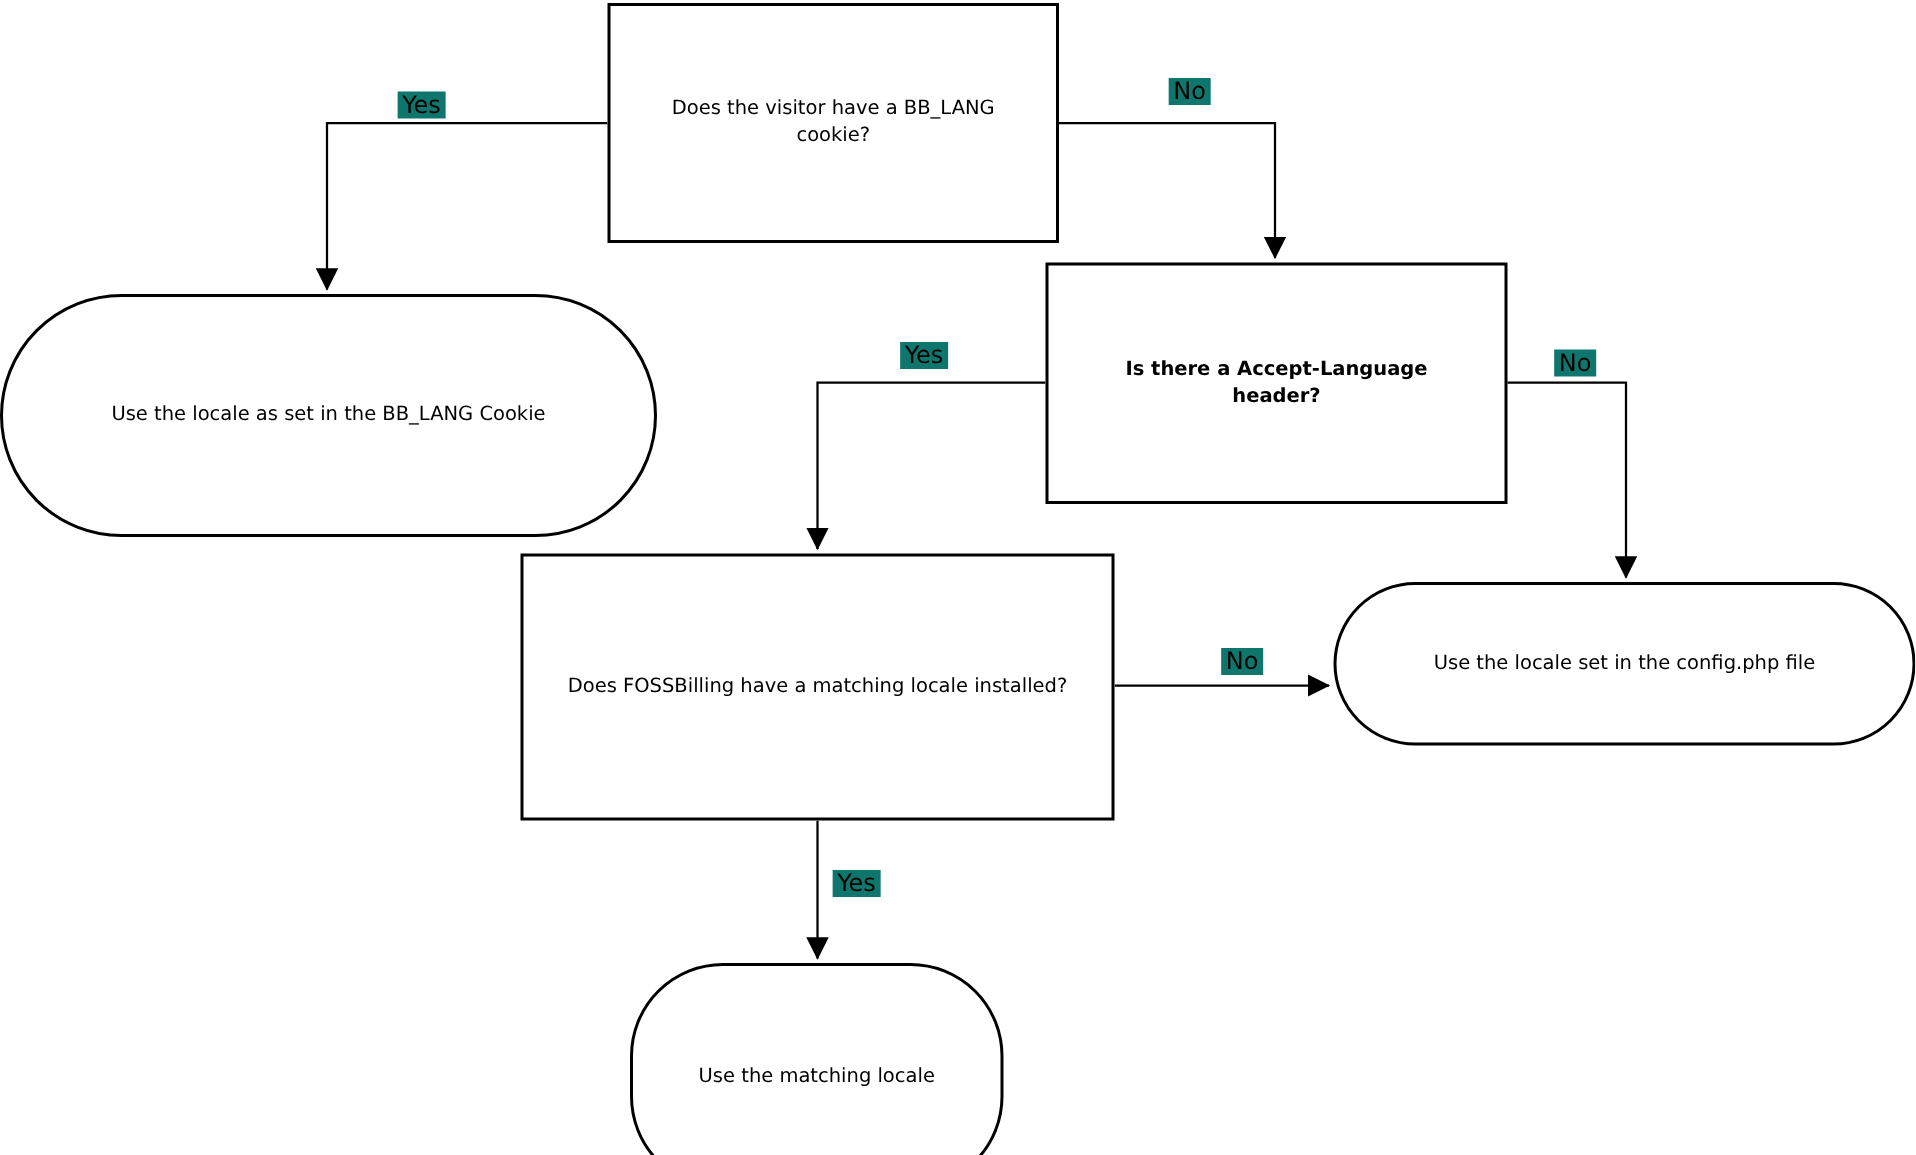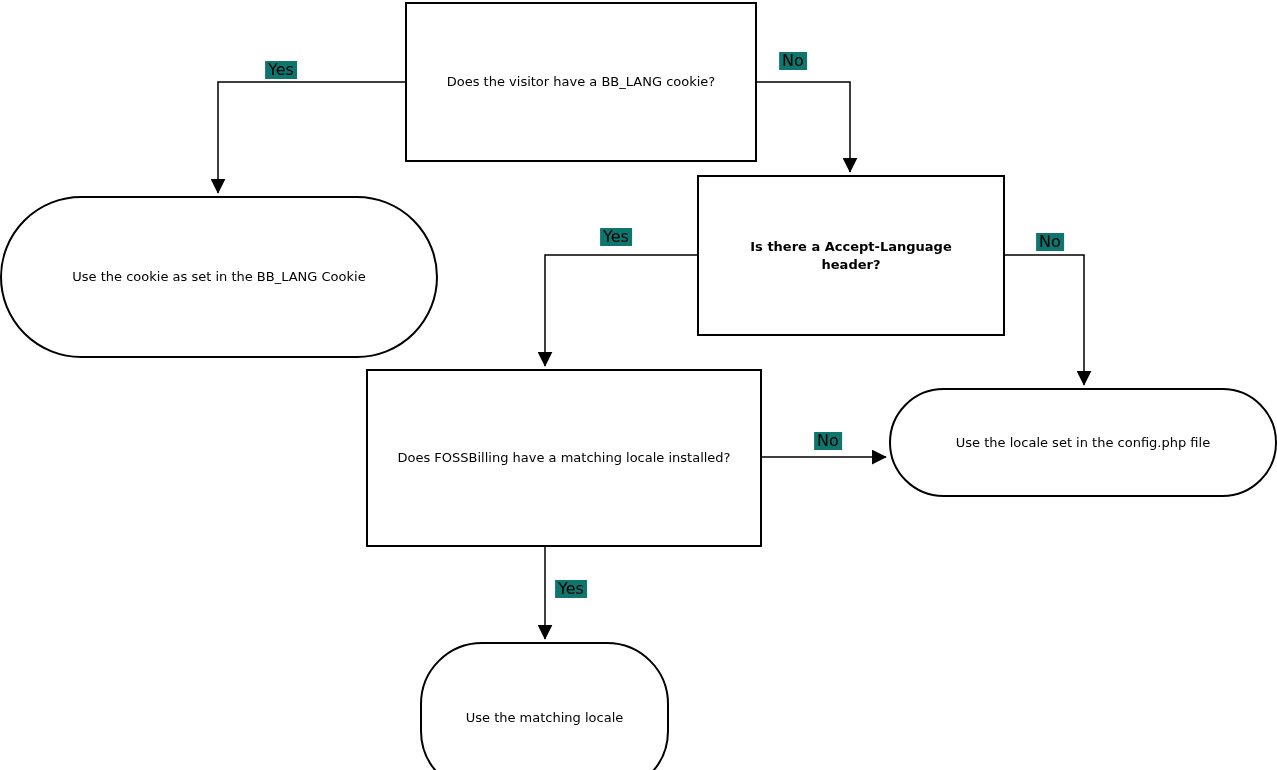--- a/index.html
+++ b/index.html
@@ -29,24 +29,24 @@
     border: 2px solid #000000;
     background: #ffffff;
     display: flex;
     align-items: center;
     justify-content: center;
     text-align: center;
     font-size: 13px;
     line-height: 1.35;
     padding: 0 24px;
   }
-  .node-cookie-question   { left: 405px; top: 2px;   width: 352px; height: 160px; }
+  .node-cookie-question   { left: 405px; top: 2px;   width: 301px; height: 160px; }
   .node-bb-lang-result    { left: 0px;   top: 196px; width: 438px; height: 162px; border-radius: 81px; }
   .node-header-question   { left: 697px; top: 175px; width: 308px; height: 161px; font-weight: bold; }
-  .node-matching-question { left: 347px; top: 369px; width: 396px; height: 178px; margin-left: 19px; }
+  .node-matching-question { left: 347px; top: 369px; width: 396px; height: 178px; }
   .node-config-result     { left: 889px; top: 388px; width: 388px; height: 109px; border-radius: 70px; text-align: right; }
   .node-matching-result   { left: 420px; top: 642px; width: 249px; height: 151px; border-radius: 62px; }
   .edge-label {
     position: absolute;
     transform: translate(-50%, -50%);
     font-size: 16px;
     line-height: 1;
     background: #0f766e;
     padding: 1px 3px;
     white-space: nowrap;
@@ -75,21 +75,21 @@
     <path d="M1004,255 L1084,255 L1084,385" fill="none" stroke="#000000" stroke-width="1.5" marker-end="url(#arrow)"></path>
     <path d="M743,457 L886,457" fill="none" stroke="#000000" stroke-width="1.5" marker-end="url(#arrow)"></path>
     <path d="M545,547 L545,639" fill="none" stroke="#000000" stroke-width="1.5" marker-end="url(#arrow)"></path>
   </svg>
 
   <div class="node node-cookie-question">
     <span>Does the visitor have a BB_LANG cookie?</span>
   </div>
 
   <div class="node node-bb-lang-result">
-    <span>Use the cookie as set in the BB_LANG Cookie</span>
+    <span>Use the locale as set in the BB_LANG Cookie</span>
   </div>
 
   <div class="node node-header-question">
     <span>Is there a Accept-Language header?</span>
   </div>
 
   <div class="node node-matching-question">
     <span>Does FOSSBilling have a matching locale installed?</span>
   </div>
 

